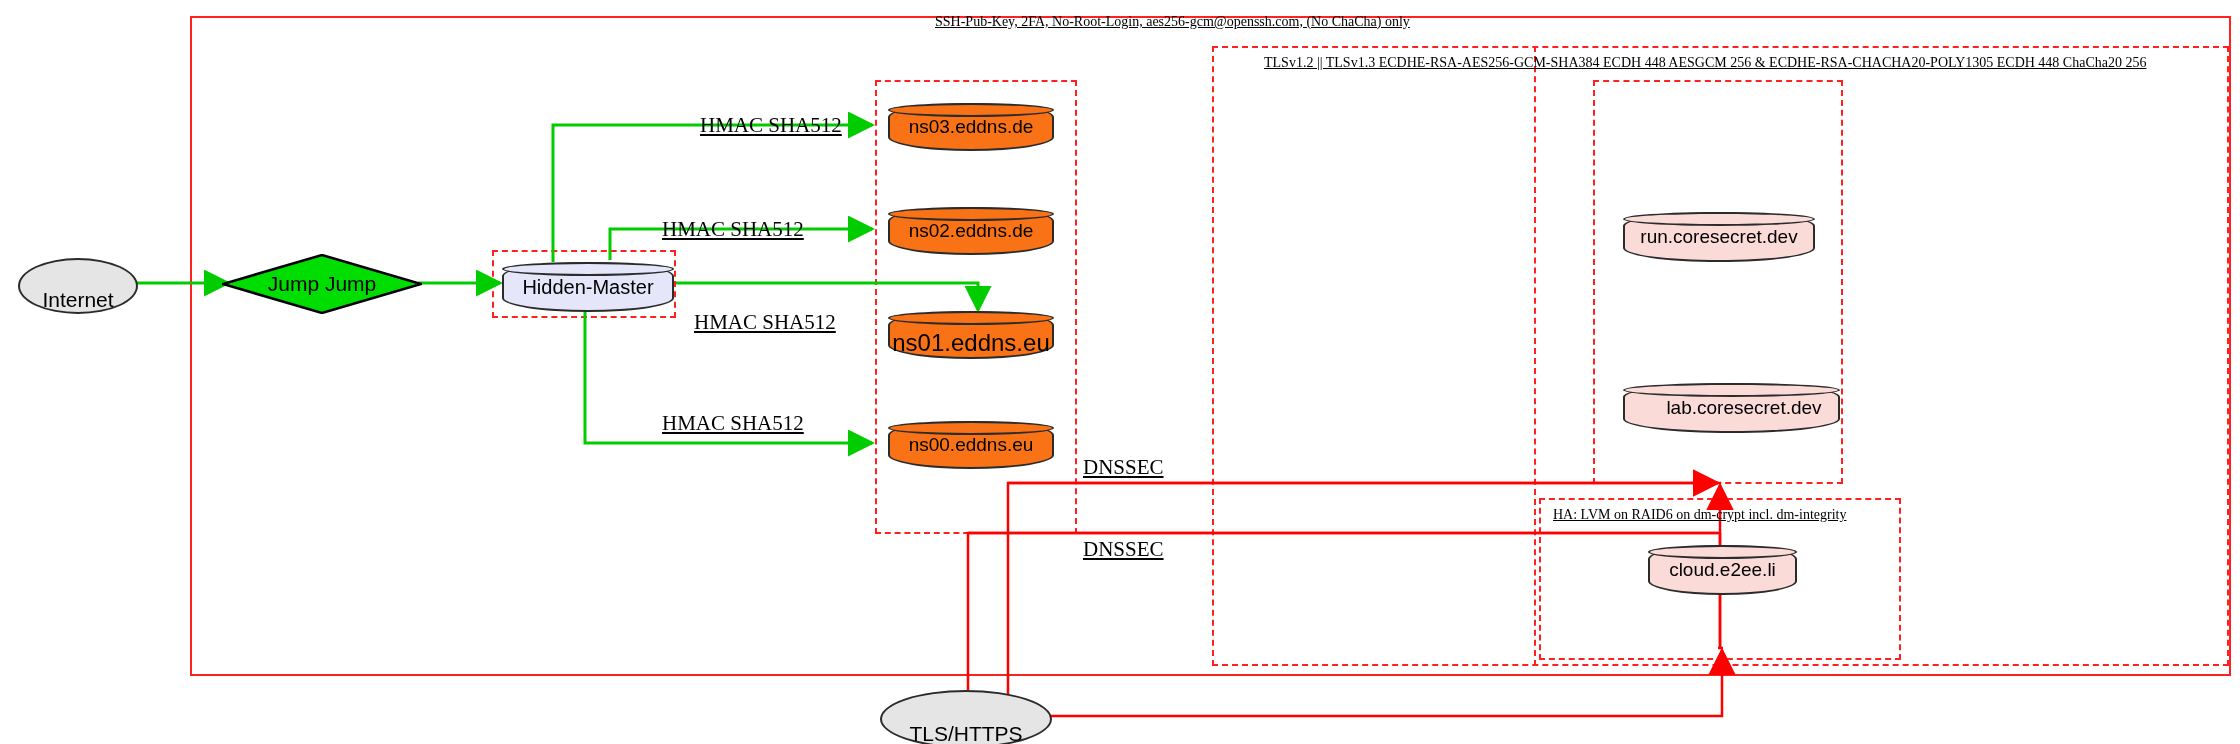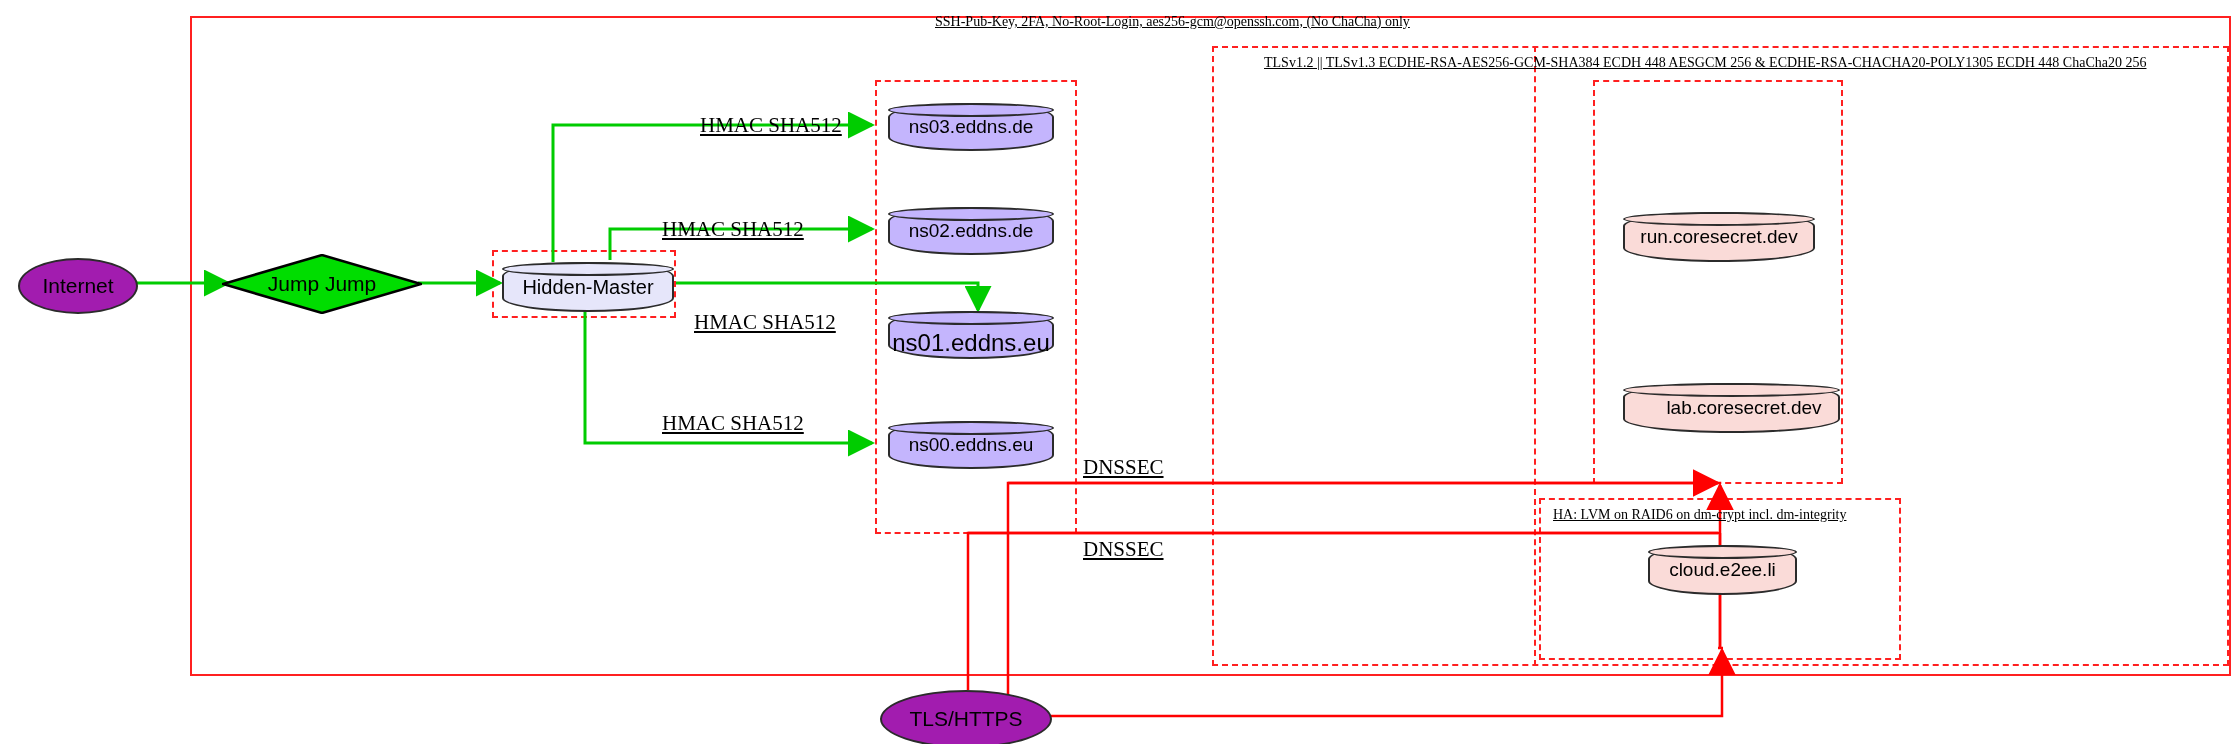--- a/index.html
+++ b/index.html
@@ -10,26 +10,26 @@
 
   
   .cyl{position:absolute;display:flex;align-items:center;justify-content:center;
        border:2px solid #2b2b2b;border-radius:50%/14px;
        font-family:"Liberation Sans",sans-serif;color:#000;white-space:nowrap;}
   .cyl::before{content:"";position:absolute;left:-2px;right:-2px;top:-2px;height:14px;
        border:2px solid #2b2b2b;border-radius:50%;background:inherit;box-sizing:border-box;}
   .cyl > span{position:relative;z-index:2;}
 
   .fill-lav{background:#e6e6fa;justify-content:center;}
-  .fill-ylw{background:#c4b5fd;}
+  .fill-ylw{background:#f97316;}
   .fill-pnk{background:#fadbd8;}
 
   
-  .ellipse{position:absolute;display:flex;align-items:center;justify-content:center;
-       border:2px solid #2b2b2b;border-radius:50%;background:#a21caf;
+  .ellipse{position:absolute;display:flex;align-items:flex-end;justify-content:center;
+       border:2px solid #2b2b2b;border-radius:50%;background:#e5e5e5;
        color:#000;white-space:nowrap;}
 
   
   .diamond{position:absolute;display:flex;align-items:center;justify-content:center;
        color:#000;white-space:nowrap;}
   .diamond .dshape{position:absolute;left:0;top:0;width:100%;height:100%;}
   .diamond .dlabel{position:relative;z-index:2;}
 
   
   .cluster{position:absolute;box-sizing:border-box;border:2px dashed #ff2020;background:transparent;}

